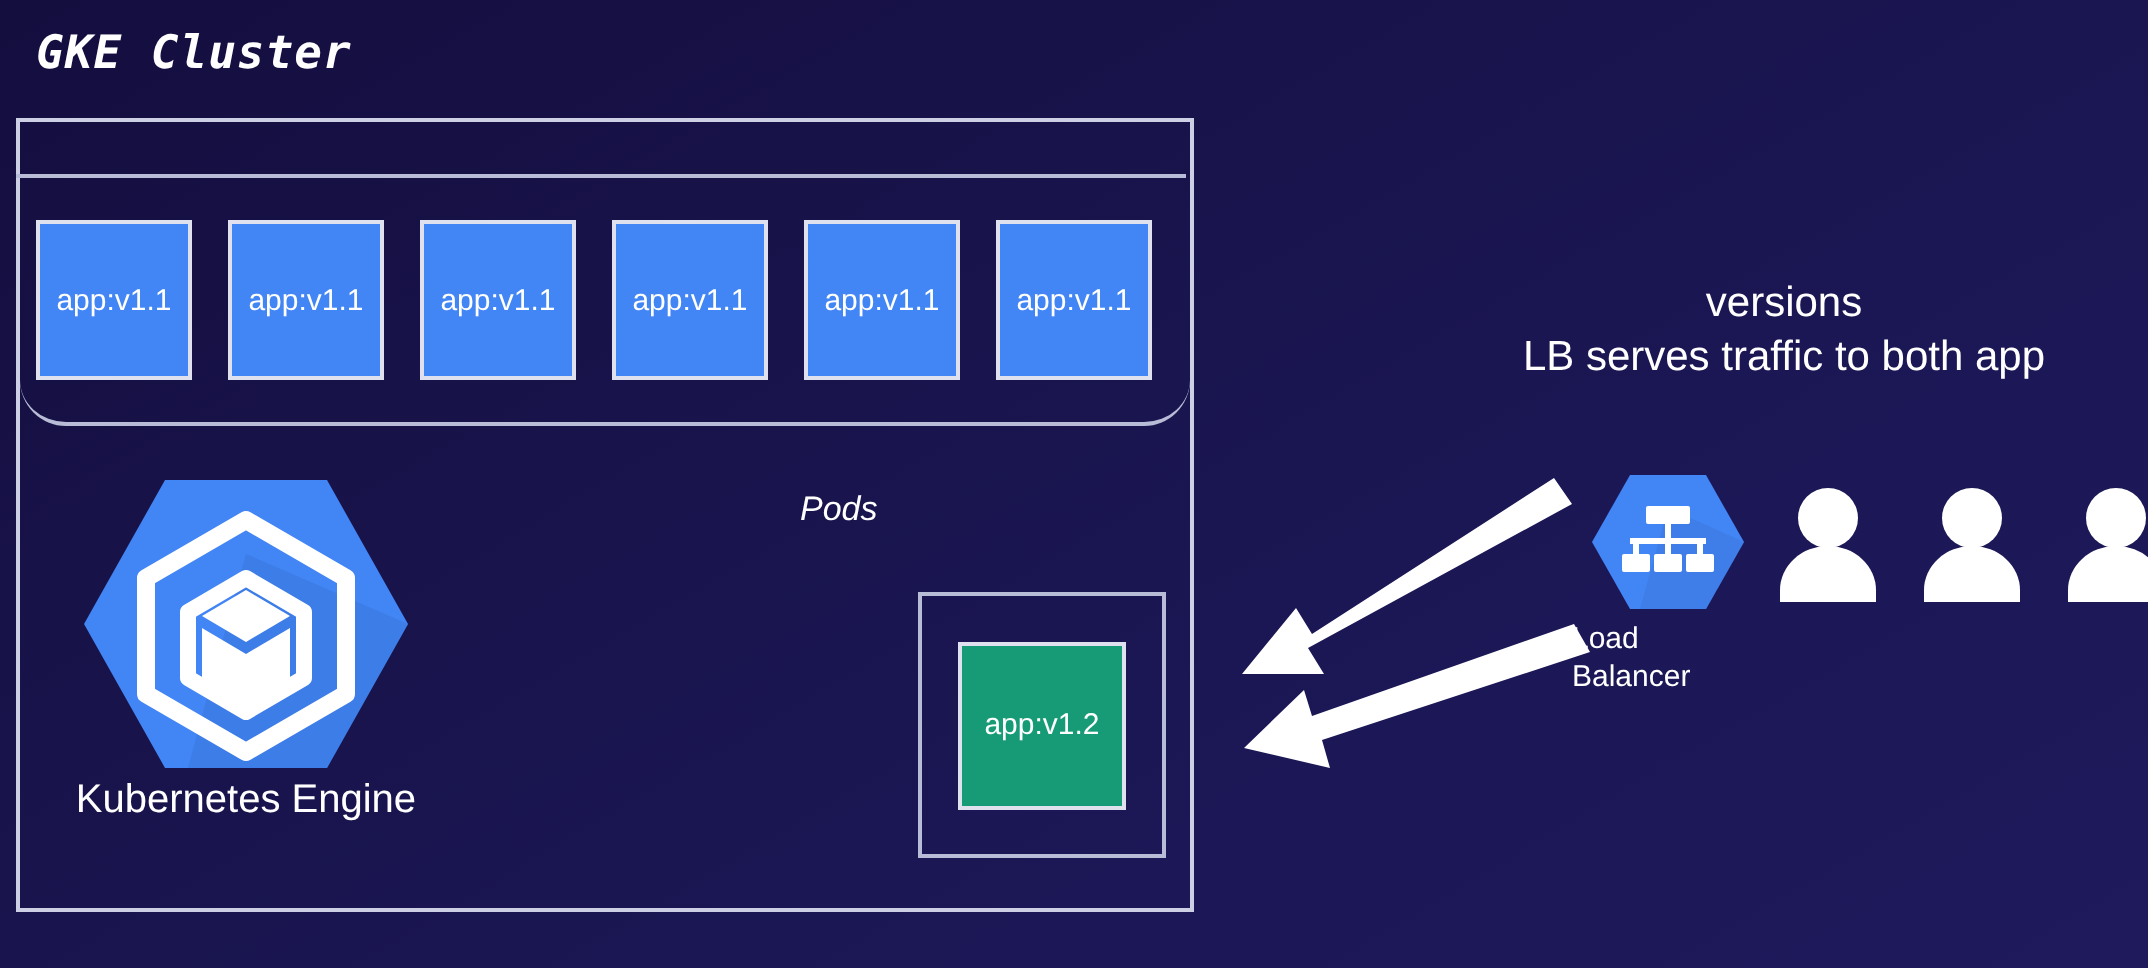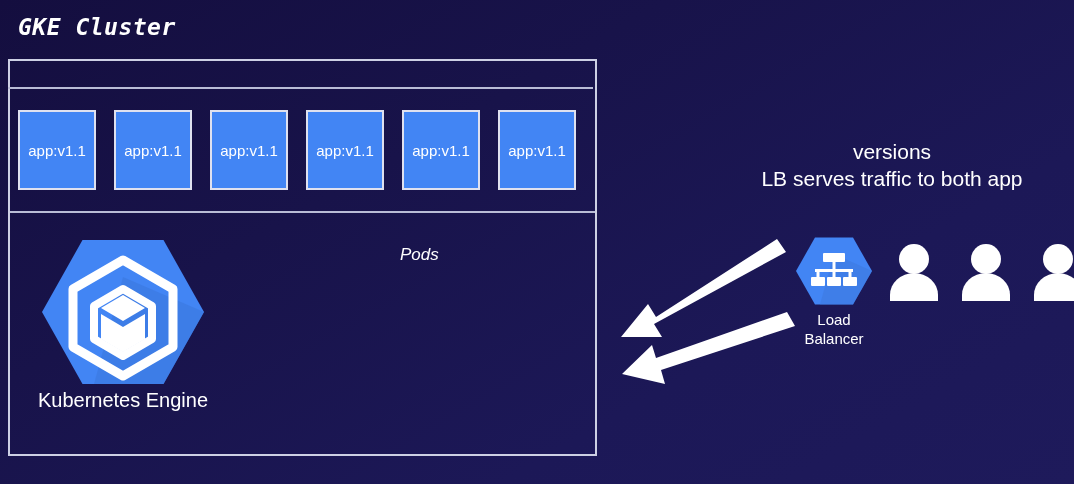--- a/index.html
+++ b/index.html
@@ -61,20 +61,21 @@
 
   
   #pods-strip {
     position: absolute;
     left: 10px;
     top: 89px;
     width: 585px;
     height: 124px;
     border-bottom: 2px solid #b9bcd6;
     box-sizing: border-box;
+    border-radius: 23px;
   }
 
   .pod-row {
     position: absolute;
     left: 8px;
     top: 21px;
     display: flex;
     gap: 18px;
   }
   .pod-v1 {
@@ -169,21 +170,21 @@
     color: #ffffff;
     font-size: 21px;
     line-height: 27px;
   }
 
   #lb-block {
     position: absolute;
     left: 786px;
     top: 236px;
     width: 96px;
-    text-align: center;
+    text-align: left;
   }
   .lb-hex-wrap {
     position: relative;
     width: 76px;
     height: 70px;
     margin: 0 auto;
   }
   #lb-label {
     margin-top: 4px;
     color: #ffffff;
@@ -248,20 +249,23 @@
           <polygon points="81,58 103,71 81,84 59,71" fill="#ffffff"></polygon>
           <polygon points="59,77 81,90 81,115 59,102" fill="#ffffff"></polygon>
           <polygon points="103,77 103,102 81,115 81,90" fill="#ffffff"></polygon>
         </svg>
       </div>
       <div id="gke-label">Kubernetes Engine</div>
     </div>
 
     <div id="pods-label">Pods</div>
 
+    <div id="pod-v2-container">
+      <div id="pod-v2">app:v1.2</div>
+    </div>
   </div>
 
   <svg class="arrow-svg" viewBox="0 0 1074 484">
 
     <rect x="600" y="140" width="210" height="260" fill="#1a1550" opacity="0"></rect>
 
     <g>
       <polygon fill="#ffffff" points="
         786,252
         777,239

